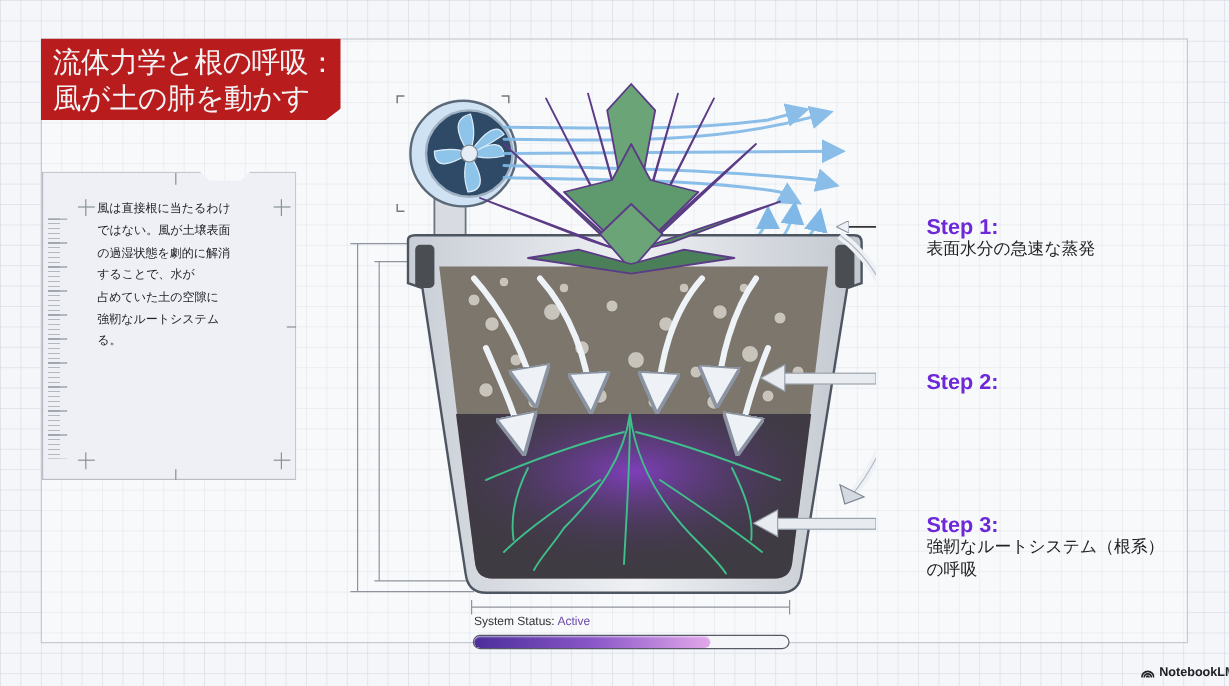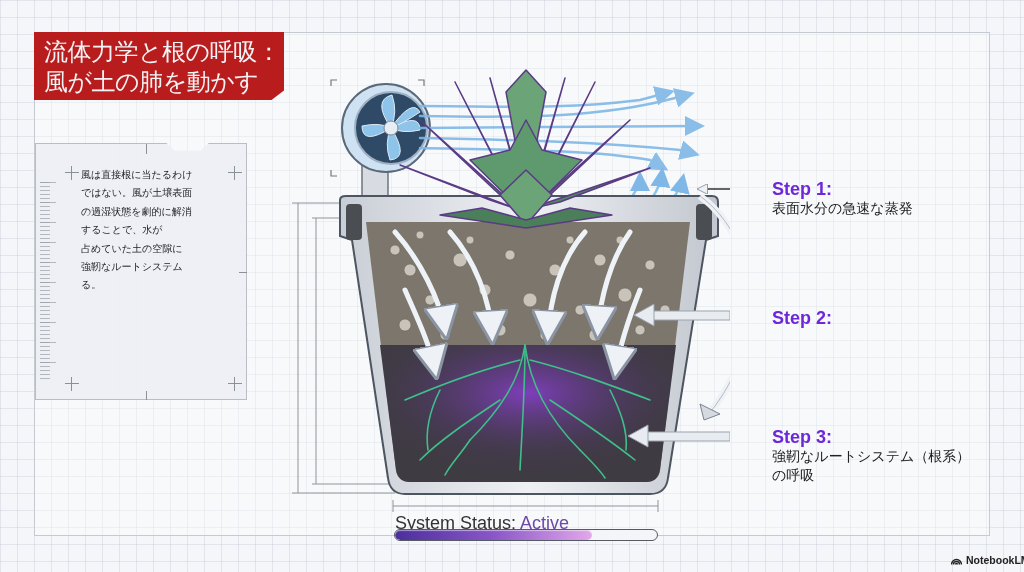--- a/index.html
+++ b/index.html
@@ -58,21 +58,21 @@
   .panel-para span { display: block; white-space: nowrap; }
 
   .illus { position: absolute; left: 290px; top: 60px; width: 440px; height: 460px; }
 
   .step { position: absolute; left: 772px; }
   .step-title { font-family: "Liberation Sans", sans-serif; font-weight: bold; font-size: 18px; line-height: 20px; color: #6d28d9; }
   .step-desc { font-size: 14px; line-height: 19px; color: #222; white-space: nowrap; }
 
   .status {
     position: absolute; left: 395px; top: 513px;
-    font-family: "Liberation Sans", sans-serif; font-size: 18px; color: #333;
+    font-family: "Liberation Sans", sans-serif; font-size: 10px; color: #333;
   }
   .status .val { color: #6b4aa8; }
   .progress {
     position: absolute; left: 394px; top: 529px; width: 264px; height: 12px;
     border: 1.5px solid #555a64; border-radius: 7px; background: #f4f5f8; overflow: hidden;
   }
   .progress-fill {
     height: 100%; border-radius: 6px;
     background: linear-gradient(90deg, #4b2f9a 0%, #8a56c8 50%, #e2a8ea 100%);
     box-shadow: inset 0 1px 1px rgba(255,255,255,0.5);

